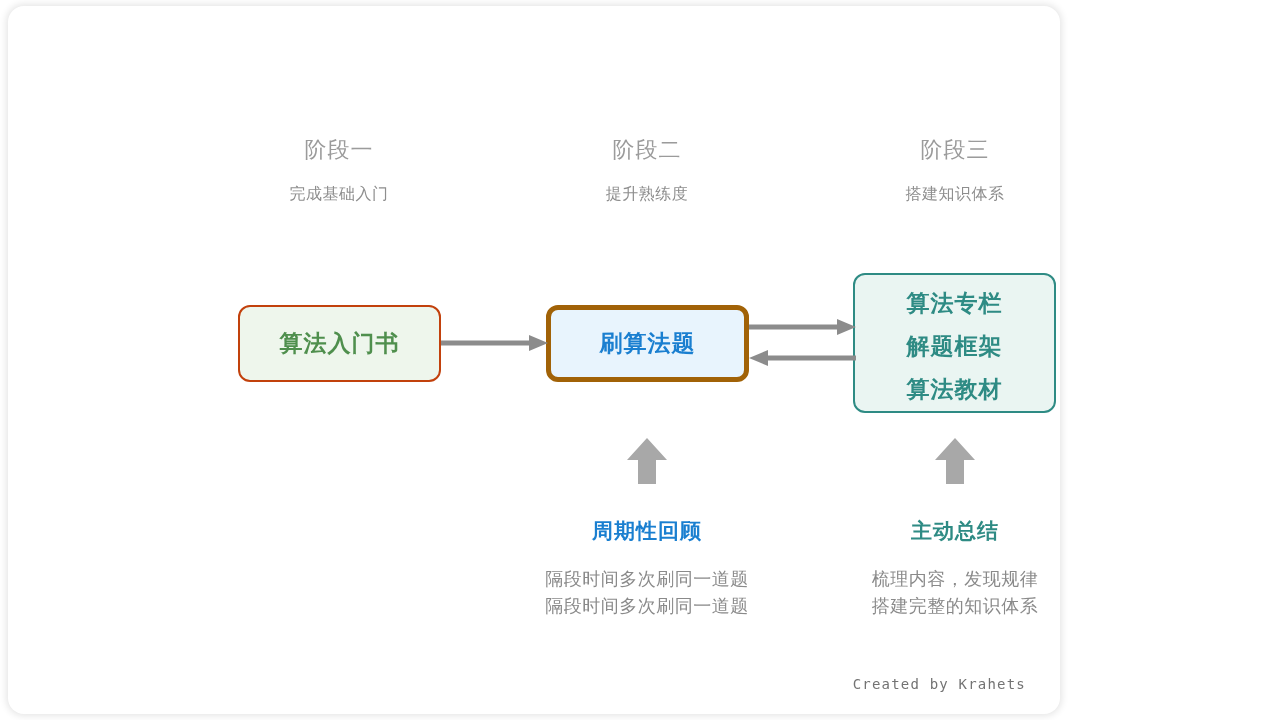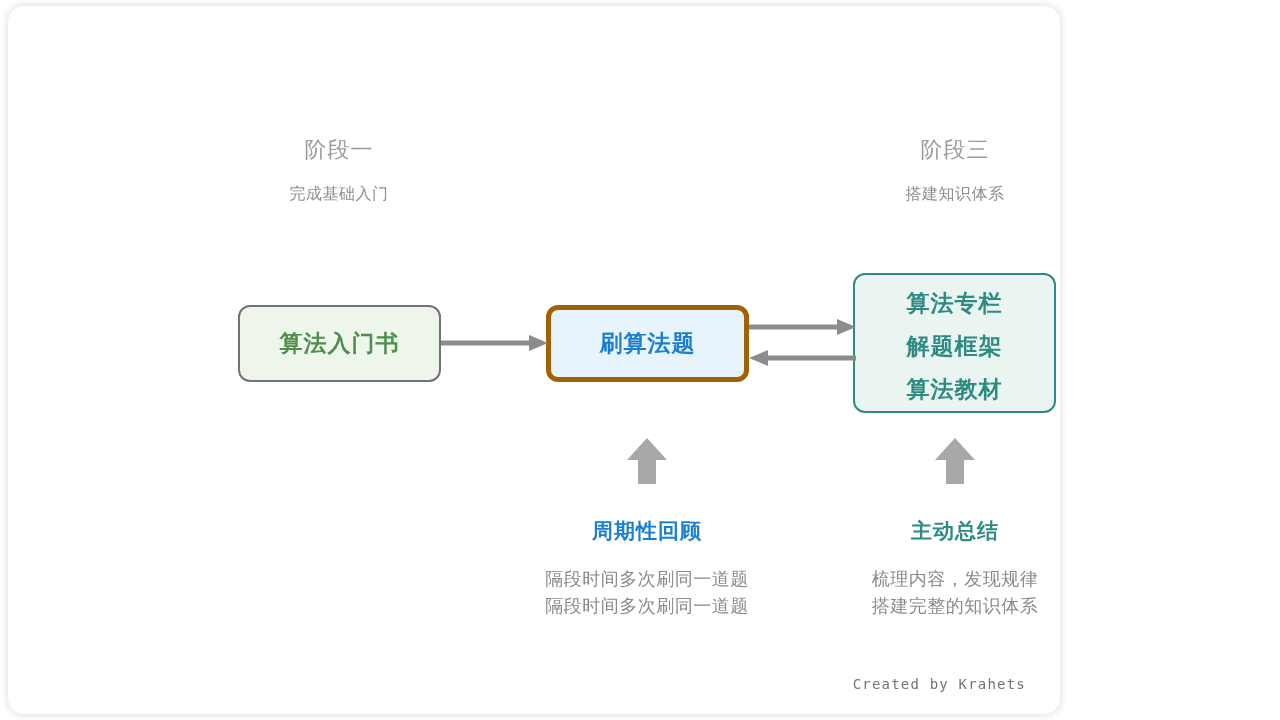--- a/index.html
+++ b/index.html
@@ -63,21 +63,21 @@
     letter-spacing: 1px;
     line-height: 37px;
     white-space: nowrap;
   }
 
   #node-intro-book {
     left: 230px;
     top: 299px;
     width: 203px;
     height: 77px;
-    border: 2px solid #737373;
+    border: 2px solid #c2410c;
     background: #eef6ec;
   }
   #node-intro-book .node-line { color: #4f8f4d; }
 
   #node-practice {
     left: 538px;
     top: 299px;
     width: 203px;
     height: 77px;
     border: 5px solid #a16207;
@@ -146,20 +146,24 @@
 </style>
 </head>
 <body>
 
 <div id="canvas-card">
 
   <div class="stage-header" id="stage-header-1">
     <div class="stage-kicker">阶段一</div>
     <div class="stage-title">完成基础入门</div>
   </div>
+  <div class="stage-header" id="stage-header-2">
+    <div class="stage-kicker">阶段二</div>
+    <div class="stage-title">提升熟练度</div>
+  </div>
   <div class="stage-header" id="stage-header-3">
     <div class="stage-kicker">阶段三</div>
     <div class="stage-title">搭建知识体系</div>
   </div>
 
   <div class="node-box" id="node-intro-book">
     <div class="node-line">算法入门书</div>
   </div>
 
   <div class="node-box" id="node-practice">

